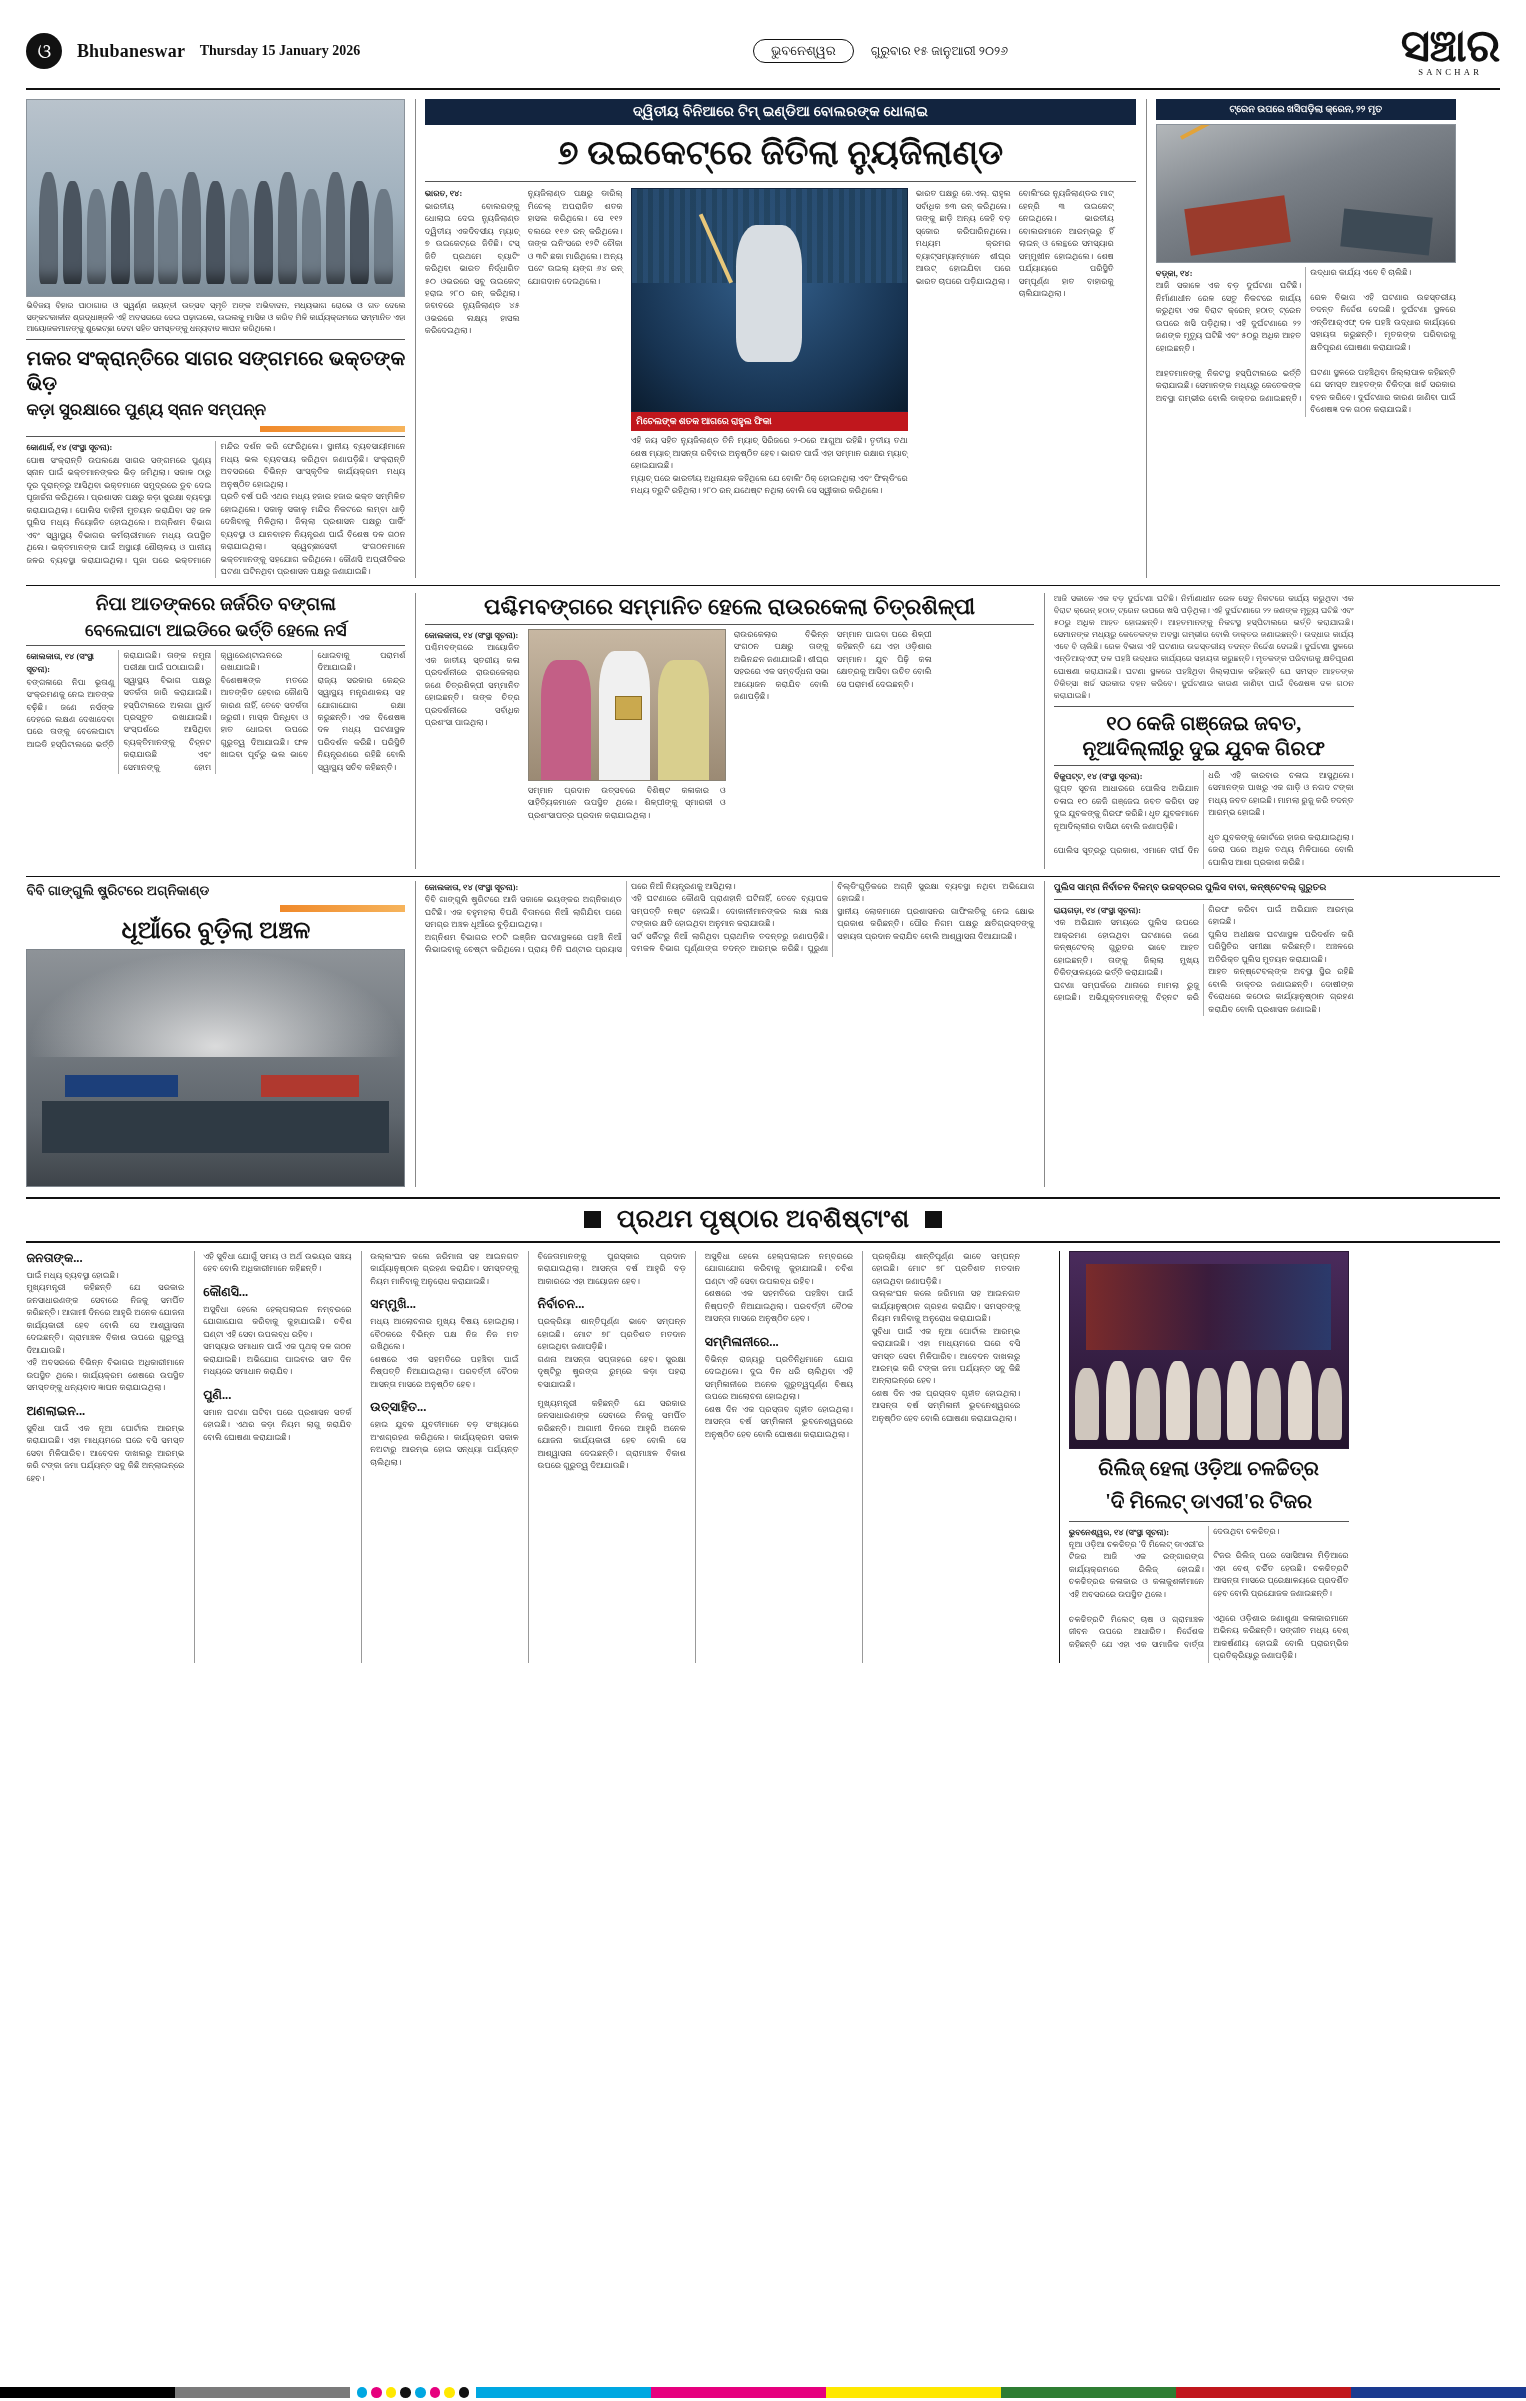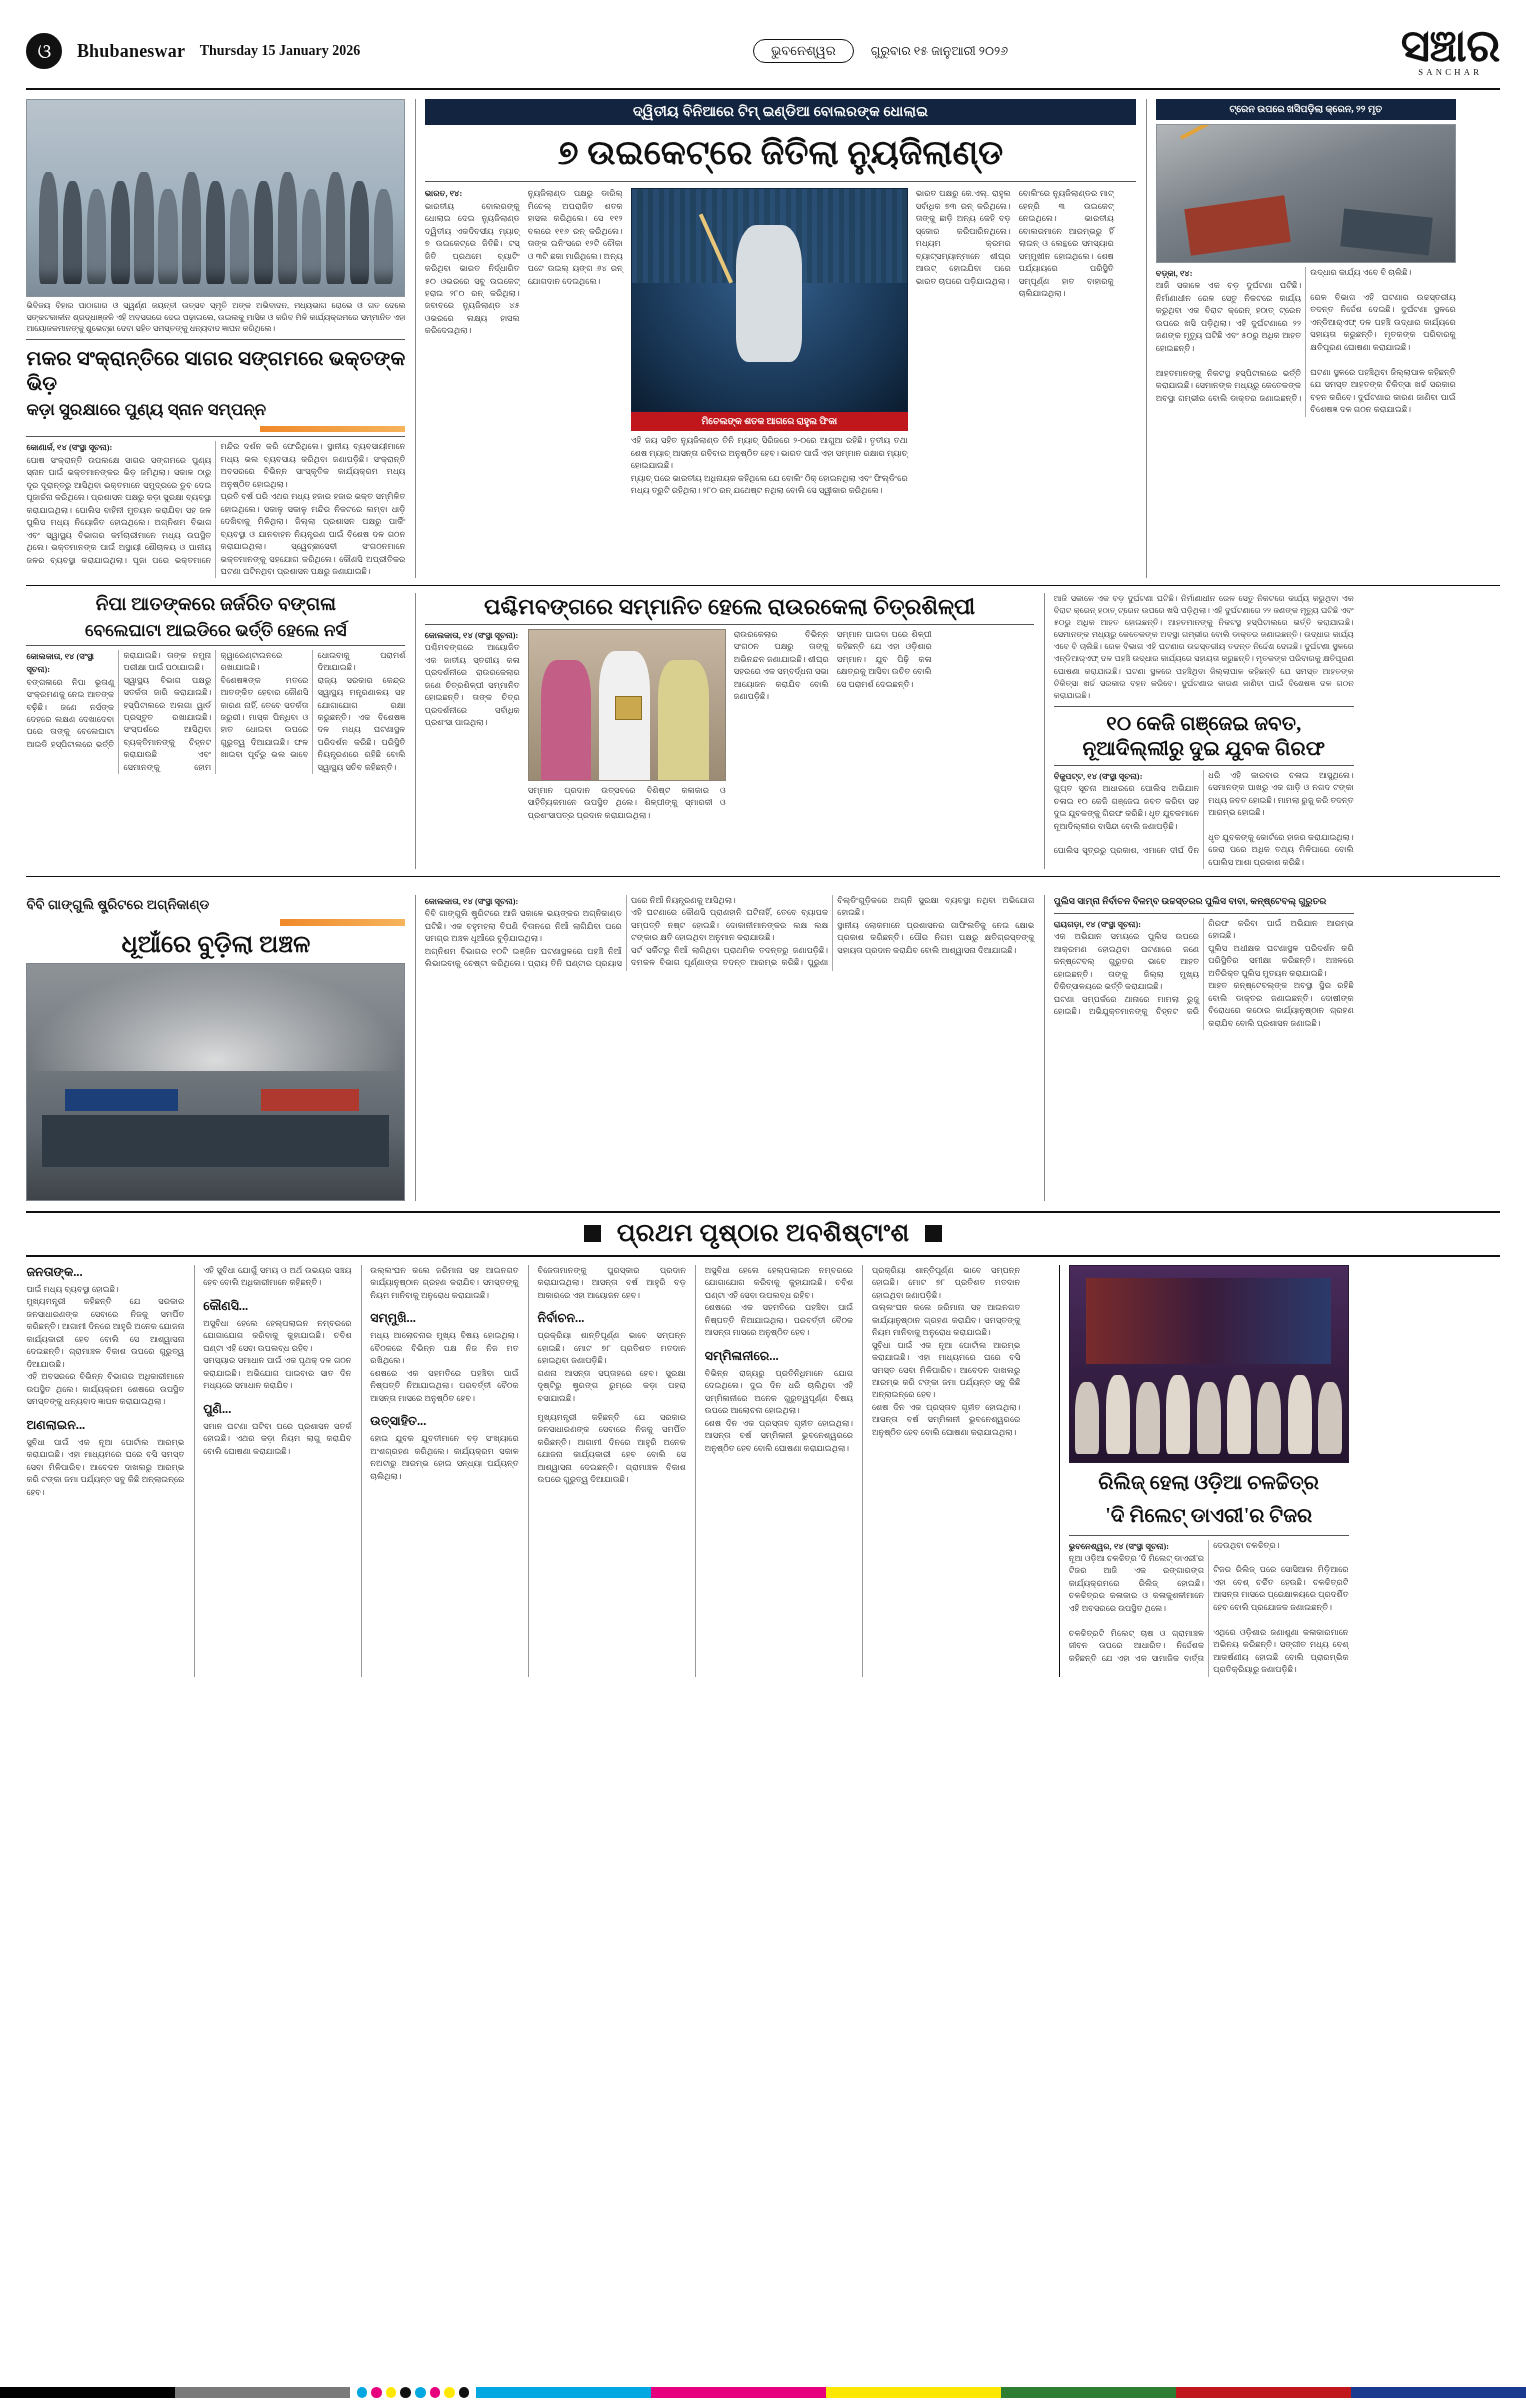--- a/index.html
+++ b/index.html
@@ -124,21 +124,21 @@
     position:absolute; left:30%; top:10%; width:4px; height:34%;
     background:#e8c77a; transform:rotate(-24deg);
   }
   .cricket-photo .crowd{
     position:absolute; left:0; right:0; top:0; height:42%;
     background:repeating-linear-gradient(90deg,#2a4f74 0 5.3px,#22435f 5.3px 10.6px);
     opacity:.85;
   }
   .redcap {
     background:#c0171d; color:#fff; font-size:9.2px; font-weight:bold;
-    padding:4px 5.3px; text-align:center;
+    padding:4px 5.3px; text-align:left;
   }
 
   
   .rail-head {
     background:#12243f; color:#fff; font-size:9.6px; font-weight:bold;
     padding:4.6px 5.3px; text-align:center;
   }
   .crash-photo{
     height:139px; width:100%;
     background: linear-gradient(160deg,#b3b7ba,#7d838a 40%,#4f555c);
@@ -173,21 +173,21 @@
   }
   .award-photo .a:nth-child(1){ left:6%; background:#c35f86; }
   .award-photo .a:nth-child(2){ left:36%; background:#f0f0f0; height:86%;}
   .award-photo .a:nth-child(3){ left:66%; background:#d9cf8e; }
   .award-photo .plaque{
     position:absolute; left:44%; top:44%; width:14%; height:16%;
     background:#caa94e; border:1.3px solid #8d6f23;
   }
 
   
-  .low-zone { display:flex; gap:9.2px; margin-top:18px; }
+  .low-zone { display:flex; gap:9.2px; margin-top:4px; }
   .lz-left { width: 379px; }
   .lz-mid { width: 630px; border-left:0.7px solid #888; border-right:0.7px solid #888; padding:0 9.2px;}
   .lz-right { width: 300px; }
   .fire-photo{
     height:238px; width:100%;
     background:linear-gradient(#8e9398,#5f666d 70%,#3e444a);
     border:0.7px solid #7e858c; position:relative;
   }
   .fire-photo .shop{
     position:absolute; bottom:14%; left:4%; width:92%; height:22%;

